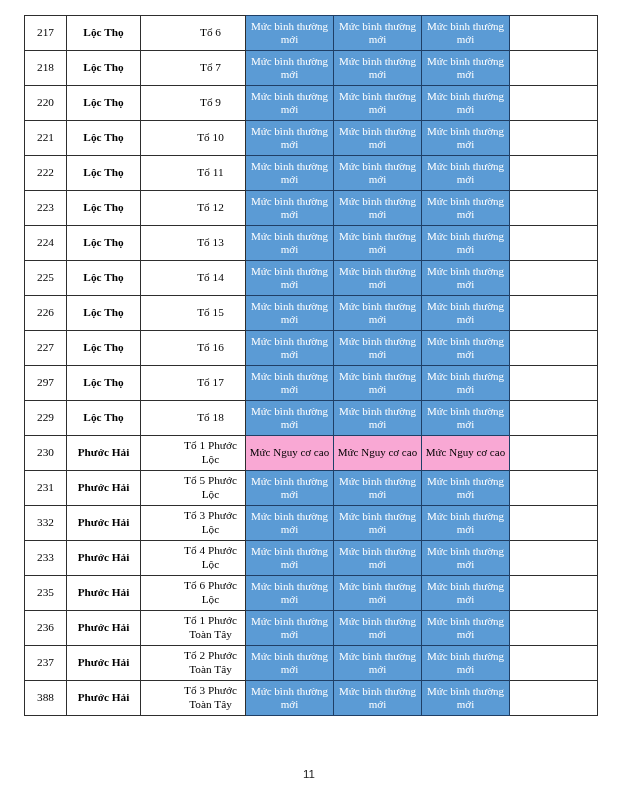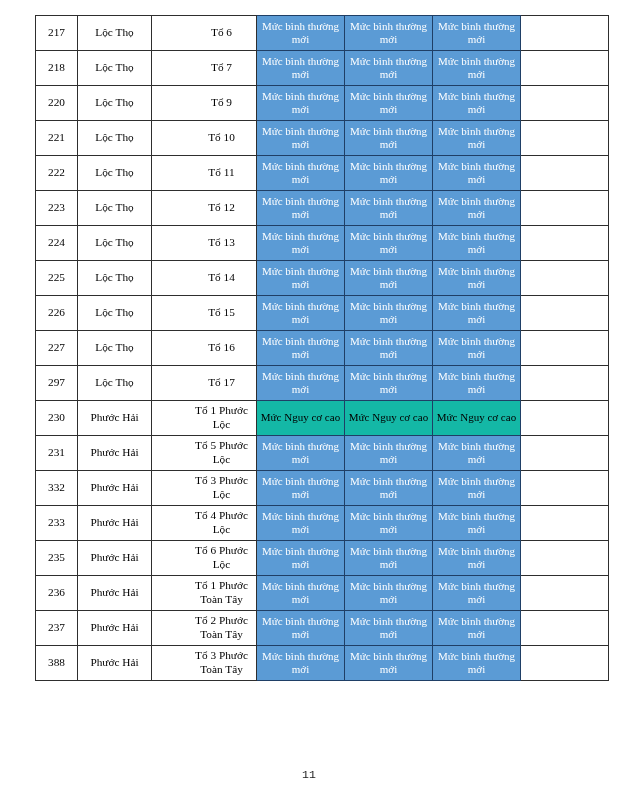--- a/index.html
+++ b/index.html
@@ -21,36 +21,35 @@
     width: 618px;
     height: 800px;
   }
   .risk-table {
     position: absolute;
     left: 24px;
     top: 15px;
     width: 568px;
     border-collapse: collapse;
     table-layout: fixed;
-    margin-left: 11px;
   }
   .risk-table td {
     border: 1.1px solid #2e2e2e;
     padding: 0;
     text-align: center;
     vertical-align: middle;
     font-size: 11.3px;
     line-height: 1.22;
     color: #000000;
     height: 35px;
     box-sizing: border-box;
     overflow: hidden;
   }
   td.c-stt   { width: 42px; }
-  td.c-ward  { width: 74px; }
+  td.c-ward  { width: 74px; font-weight: bold; }
   td.c-group { width: 105px; padding-left: 35px; }
   td.c-level { width: 88px; }
   td.c-note  { width: 88px; }
 
   td.c-group .grp-text {
     display: block;
     padding: 0 3px;
   }
 
   .lvl {
@@ -62,34 +61,34 @@
 
   td.status {
     font-size: 11px;
   }
   td.status.normal {
     background: #5b9bd5;
     color: #ffffff;
     border-color: #1f3f66;
   }
   td.status.high {
-    background: #14b8a6;
+    background: #f9a8d4;
     color: #000000;
     border-color: #1f3f66;
   }
 
   .page-number {
     position: absolute;
     left: 0;
     top: 768px;
     width: 618px;
     text-align: center;
     font-size: 11.5px;
     color: #1a1a1a;
-    font-family: Liberation Mono, monospace;
+    font-family: Liberation Sans, sans-serif;
   }
 </style>
 </head>
 <body>
 
 <div class="page">
   <table class="risk-table">
     <tbody>
         <tr>
           <td class="c-stt">217</td>
@@ -259,20 +258,37 @@
           <td class="c-level status normal">
             <span class="lvl">Mức bình thường mới</span>
           </td>
           <td class="c-note"></td>
         </tr>
         <tr>
           <td class="c-stt">297</td>
           <td class="c-ward">Lộc Thọ</td>
           <td class="c-group">
             <span class="grp-text">Tổ 17</span>
+          </td>
+          <td class="c-level status normal">
+            <span class="lvl">Mức bình thường mới</span>
+          </td>
+          <td class="c-level status normal">
+            <span class="lvl">Mức bình thường mới</span>
+          </td>
+          <td class="c-level status normal">
+            <span class="lvl">Mức bình thường mới</span>
+          </td>
+          <td class="c-note"></td>
+        </tr>
+        <tr>
+          <td class="c-stt">229</td>
+          <td class="c-ward">Lộc Thọ</td>
+          <td class="c-group">
+            <span class="grp-text">Tổ 18</span>
           </td>
           <td class="c-level status normal">
             <span class="lvl">Mức bình thường mới</span>
           </td>
           <td class="c-level status normal">
             <span class="lvl">Mức bình thường mới</span>
           </td>
           <td class="c-level status normal">
             <span class="lvl">Mức bình thường mới</span>
           </td>

